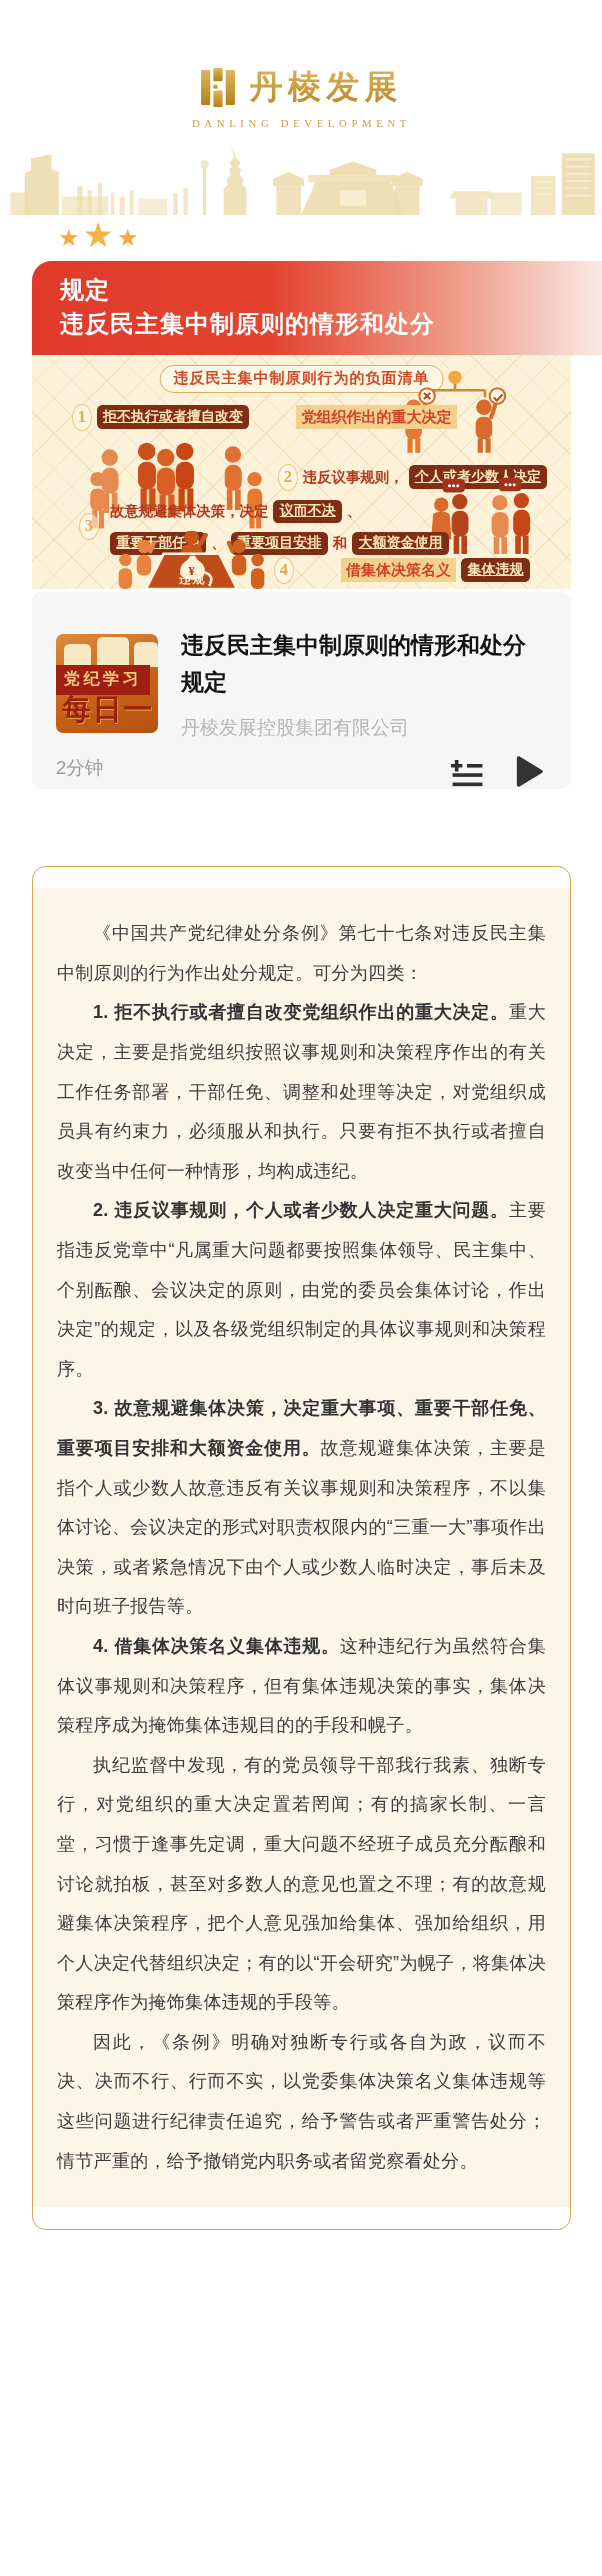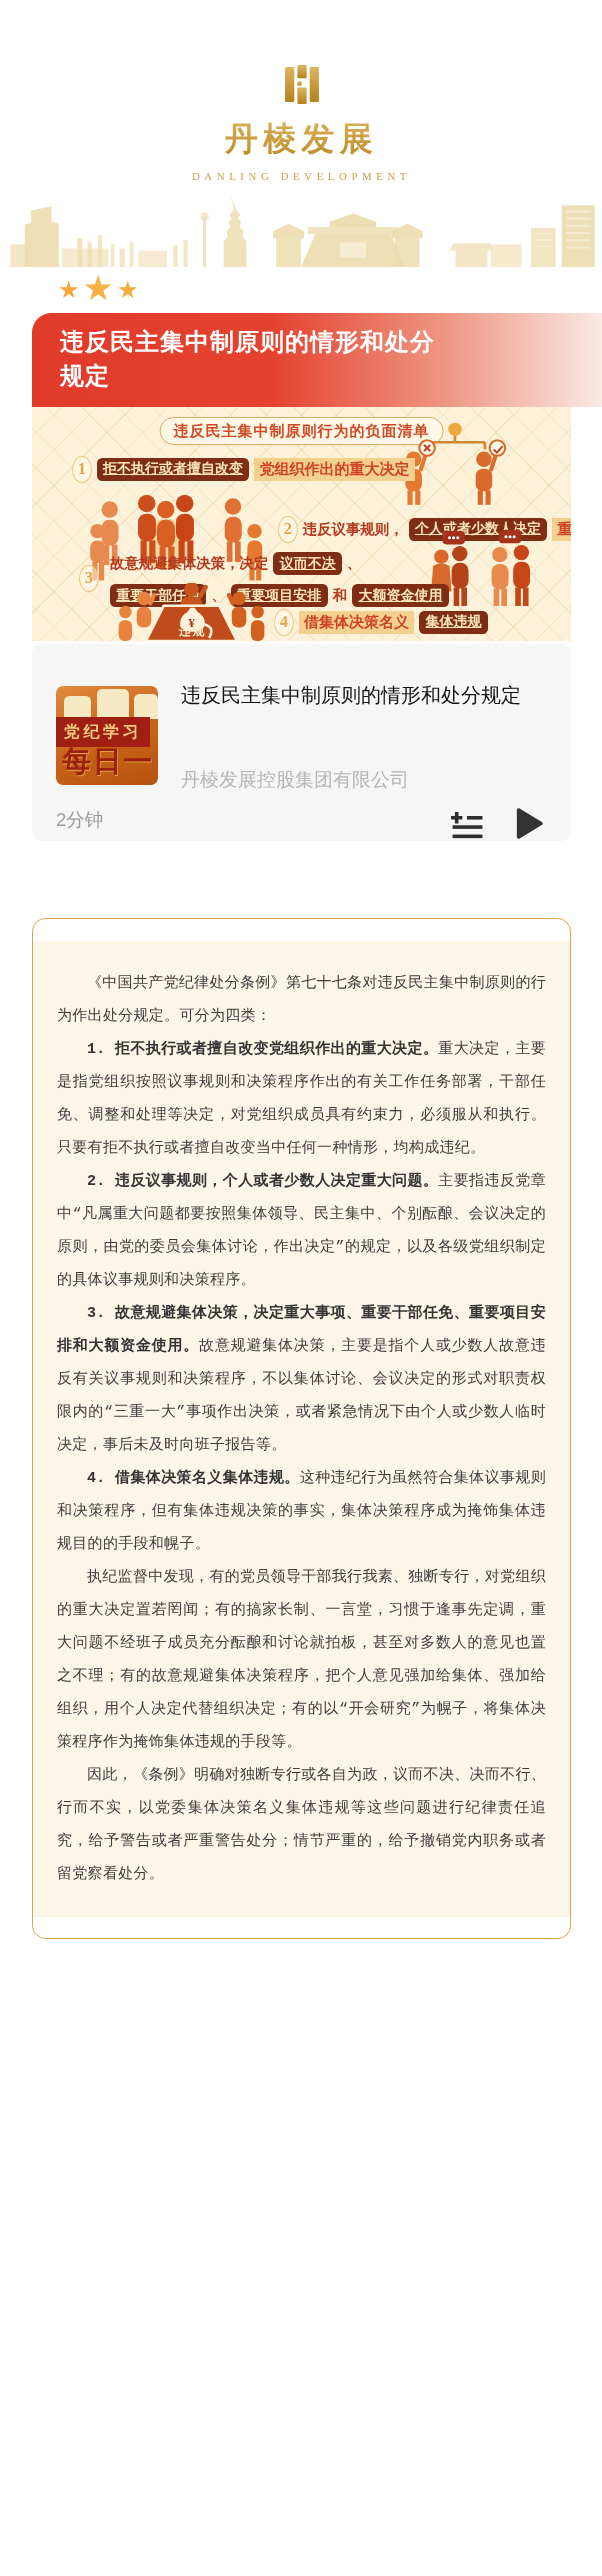--- a/index.html
+++ b/index.html
@@ -2,21 +2,21 @@
 <html style="font-size:8.2px"><head>
 <meta charset="utf-8">
 <style>
   * { margin:0; padding:0; box-sizing:border-box; }
   html,body { background:#ffffff; }
   body { font-family:"Liberation Sans","DejaVu Sans",sans-serif; }
   .page { width:603px; min-height:2918px; margin:0 auto; background:#fff; overflow:hidden; }
 
   
   .header { padding-top:65px; }
-  .brand-row { display:flex; justify-content:center; align-items:center; gap:13.4px;flex-direction:column; }
+  .brand-row { display:flex; justify-content:center; align-items:center; gap:13.4px; }
   .brand-cn { font-size:33px; font-weight:700; letter-spacing:5.2px;
               font-family:"Liberation Serif","DejaVu Serif",serif;
               background:linear-gradient(180deg,#dcb45e,#b9871f);
               -webkit-background-clip:text; background-clip:text; color:transparent; }
   .brand-en { text-align:center; margin-top:7.2px; font-size:10.8px; letter-spacing:4.6px;
               color:#c7a24b; font-family:"Liberation Serif","DejaVu Serif",serif; }
   .skyline { display:block; width:603px; height:72px; margin-top:13.4px; }
 
   
   .stars { height:46px; display:flex; align-items:center; padding-left:58px; }
@@ -39,51 +39,51 @@
             font-family:"Liberation Serif","DejaVu Serif",serif; overflow:hidden; }
   .ig-badge { position:absolute; top:10.3px; left:50%; transform:translateX(-50%);
             border:1px solid #deab62; border-radius:14.4px; background:#fdf8e6;
             padding:3.6px 13.4px; color:#d14a28; font-size:15px; font-weight:700; letter-spacing:1px; white-space:nowrap; }
   .ig-row { position:absolute; display:flex; align-items:center; gap:5.2px; white-space:nowrap; }
   .ig-num { display:inline-flex; justify-content:center; align-items:center; flex:none;
             width:19.6px; height:27px; border:1px solid #ecc67e; border-radius:50%;
             color:#e8a64a; font-size:16.5px; font-weight:700; background:rgba(255,252,240,.5); }
   .ig-pill { background:#7f2d15; color:#f9e4b8; font-weight:700; font-size:14px;
             padding:2.6px 6.2px; border-radius:5.2px;text-decoration:underline; }
-  .ig-hl   { background:#f2d08e; color:#cf4423; font-weight:700; font-size:15px; padding:2.1px 5.2px; }
+  .ig-hl   { background:#f2d08e; color:#cf4423; font-weight:700; font-size:15px; padding:2.1px 5.2px;margin-left:42px; }
   .ig-plain{ color:#b33a1e; font-weight:700; font-size:14.4px; }
   .ig-art  { position:absolute; }
   .podium-label { position:absolute; left:112px; top:216px; width:62px; text-align:right;
             color:#fdeecb; font-size:12px; font-weight:700; letter-spacing:1.5px; }
 
   
   .player { position:relative; margin:3.1px 0 0 32px; width:539px; height:197px;
             background:#f6f6f7; border-radius:9.3px; }
   .thumb { position:absolute; left:24px; top:42px; width:102px; height:99px; border-radius:7.2px;
             overflow:hidden; background:linear-gradient(160deg,#e08a3c 0%,#c86318 55%,#b5520f 100%); }
   .tab { position:absolute; background:#f6e9c4; border-radius:5.2px 5.2px 0 0; }
   .thumb-band { position:absolute; top:31px; left:0; right:8px; height:30px; background:#9f2012;
             display:flex; align-items:center; justify-content:center; }
   .thumb-band span { color:#f2cb82; font-size:16px; font-weight:700; letter-spacing:3.6px; }
   .thumb-big { position:absolute; left:6.2px; bottom:3.1px; color:#9c200e; font-size:29px;
             font-weight:800; letter-spacing:1.5px; text-shadow:0.8px 0.8px 0 #e0a246; }
   .pl-title { position:absolute; left:149px; top:35px; width:364px; color:#141414;
-            font-size:20px; font-weight:400; line-height:1.62; }
+            font-size:23px; font-weight:700; line-height:1.62; }
   .pl-sub { position:absolute; left:149px; top:123px; width:364px; color:#b5b5b5; font-size:19px; }
   .pl-dur { position:absolute; left:24px; top:163px; color:#9a9a9a; font-size:18.5px; }
   .btn { position:absolute; background:none; border:none; cursor:pointer; padding:0; }
   .btn-playlist { left:418px; top:167px; }
   .btn-play { left:484px; top:164px; }
 
   
   .article-card { margin:77px 0 0 32px; width:539px; background:#ffffff;
             border:1.5px solid #d9a452; border-radius:13.4px; padding:21.6px 0; }
   .article-inner { background:#fcf6e9; padding:26px 24px; }
-  .para { font-size:15px; color:#3d3d3d; line-height:2.2; text-align:justify;
-            text-indent:2em; letter-spacing:0.3px;font-family:Liberation Mono, monospace; }
+  .para { font-size:18px; color:#3d3d3d; line-height:2.2; text-align:justify;
+            text-indent:2em; letter-spacing:0.3px; }
   .para b { font-weight:700; color:#343434; }
 </style>
 </head>
 <body>
 
 <div class="page">
 
   <div class="header">
     <div class="brand-row">
       <svg width="36" height="39" viewBox="0 0 70 76">
@@ -148,22 +148,22 @@
     </svg>
   </div>
 
   <div class="stars">
     <span class="star">★</span>
     <span class="star big">★</span>
     <span class="star">★</span>
   </div>
 
   <div class="banner">
+    <div class="banner-line">规定</div>
     <div class="banner-line">违反民主集中制原则的情形和处分</div>
-    <div class="banner-line">规定</div>
   </div>
 
   <div class="infographic">
     <div class="ig-badge">违反民主集中制原则行为的负面清单</div>
 
     <svg class="ig-art" style="left:361px;top:14.4px;" width="124" height="87" viewBox="0 0 240 168">
       <circle cx="120" cy="16" r="13" fill="#f0a73f"></circle>
       <path d="M120 29 v12 M62 41 h116 M62 41 v14 M178 41 v14" stroke="#cc8a33" stroke-width="5" fill="none"></path>
       <g>
         <circle cx="40" cy="74" r="15" fill="#e5792f"></circle>

